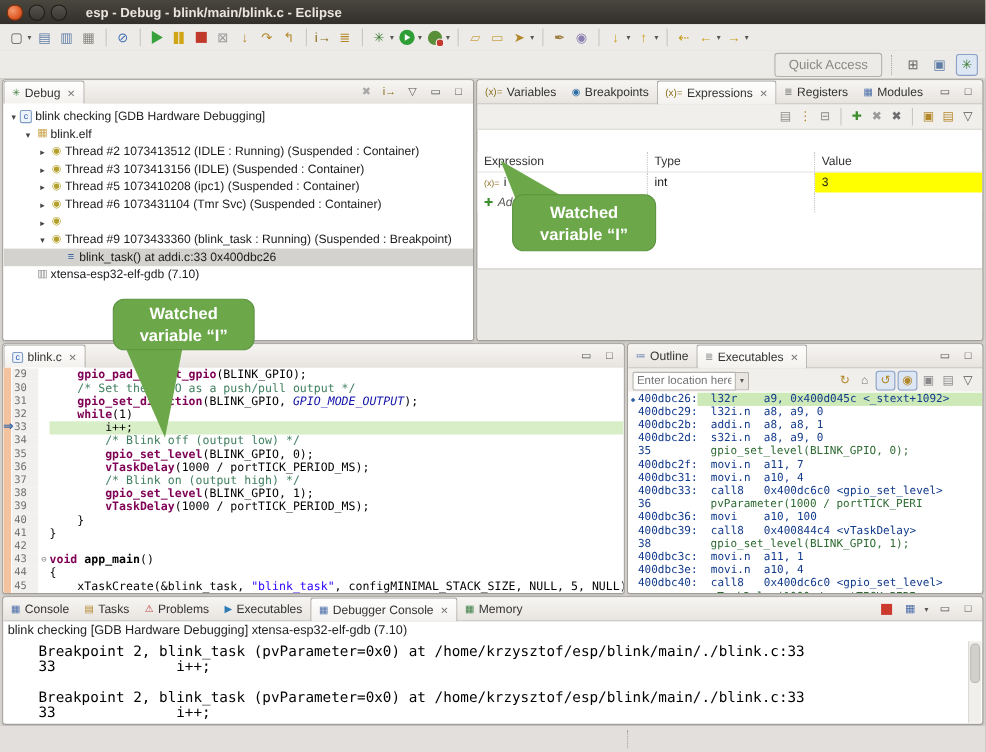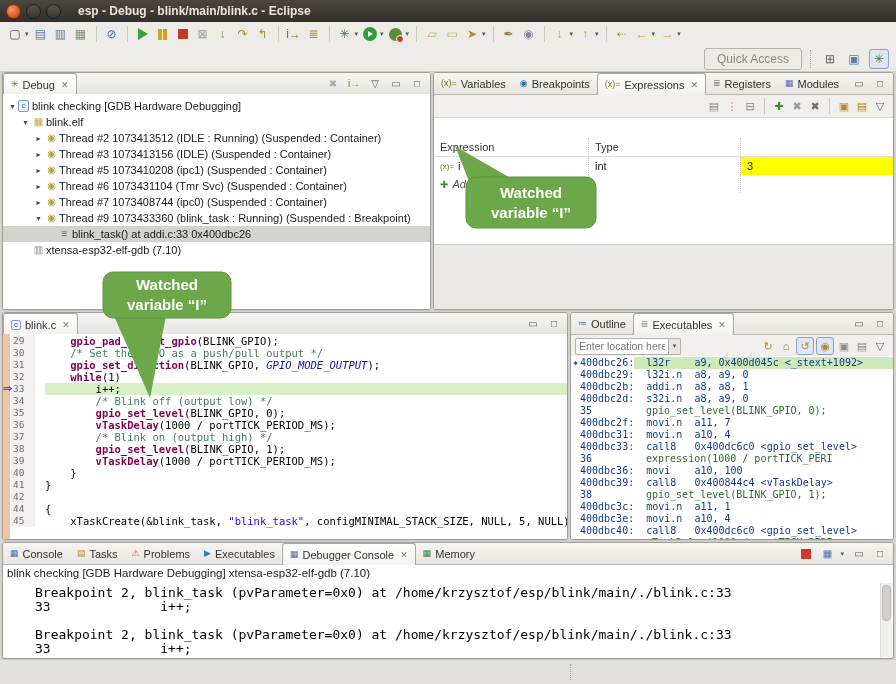--- a/index.html
+++ b/index.html
@@ -246,21 +246,20 @@
           <span class="tlabel">Thread #5 1073410208 (ipc1) (Suspended : Container)</span>
         </div>
         <div class="trow" style="padding-left: 30px;">
           <span class="texp">▸</span>
           <span class="ticon" style="color: rgb(179, 160, 42);">◉</span>
           <span class="tlabel">Thread #6 1073431104 (Tmr Svc) (Suspended : Container)</span>
         </div>
         <div class="trow" style="padding-left: 30px;">
           <span class="texp">▸</span>
           <span class="ticon" style="color: rgb(179, 160, 42);">◉</span>
-          <span class="tlabel">Thread #7 1073408744 (ipc0) (Suspended : Container)</span>
         </div>
         <div class="trow" style="padding-left: 30px;">
           <span class="texp">▾</span>
           <span class="ticon" style="color: rgb(179, 160, 42);">◉</span>
           <span class="tlabel">Thread #9 1073433360 (blink_task : Running) (Suspended : Breakpoint)</span>
         </div>
         <div class="trow selected" style="padding-left: 43px;">
           <span class="texp"></span>
           <span class="ticon" style="color: rgb(58, 98, 160);">≡</span>
           <span class="tlabel">blink_task() at addi.c:33 0x400dbc26</span>
@@ -315,20 +314,21 @@
           <span class="tbi" style="color: rgb(110, 110, 110);">✖</span>
           <span class="tbsep"></span>
           <span class="tbi" style="color: rgb(179, 136, 42);">▣</span>
           <span class="tbi" style="color: rgb(179, 136, 42);">▤</span>
           <span class="tbi" style="color: rgb(85, 85, 85);">▽</span>
         </span>
     </div>
     <div class="exphead">
       <span class="expcell c1">Expression</span>
       <span class="expcell c2">Type</span>
+      <span class="expcell c3">Value</span>
     </div>
     <div id="expr-rows">
         <div class="exprow">
           <span class="expcell c1">
             <span class="expicon">(x)=</span>
             <span>i</span>
           </span>
           <span class="expcell c2">int</span>
           <span class="expcell c3" style="background: rgb(255, 255, 0);">3</span>
         </div>
@@ -423,20 +423,25 @@
           </div>
           <div class="edrow">
             <span class="ednum">41</span>
             <span class="edfold"></span>
             <span class="edcode"><span class="sg-n">}</span></span>
           </div>
           <div class="edrow">
             <span class="ednum">42</span>
             <span class="edfold"></span>
             <span class="edcode"></span>
+          </div>
+          <div class="edrow">
+            <span class="ednum">43</span>
+            <span class="edfold">⊖</span>
+            <span class="edcode"><span class="sg-k">void</span><span class="sg-n"> </span><span class="sg-b">app_main</span><span class="sg-n">()</span></span>
           </div>
           <div class="edrow">
             <span class="ednum">44</span>
             <span class="edfold"></span>
             <span class="edcode"><span class="sg-n">{</span></span>
           </div>
           <div class="edrow">
             <span class="ednum">45</span>
             <span class="edfold"></span>
             <span class="edcode"><span class="sg-n">    xTaskCreate(&amp;blink_task, </span><span class="sg-s">"blink_task"</span><span class="sg-n">, configMINIMAL_STACK_SIZE, NULL, 5, NULL);</span></span>
@@ -480,21 +485,21 @@
     </div>
     <div class="dis" id="disasm-lines">
         <div class="disrow current"><span class="dismark">◆</span><span class="disaddr">400dbc26:</span><span class="distext curbg">  l32r    a9, 0x400d045c &lt;_stext+1092&gt;</span></div>
         <div class="disrow"><span class="dismark"></span><span class="disaddr">400dbc29:</span><span class="distext">  l32i.n  a8, a9, 0</span></div>
         <div class="disrow"><span class="dismark"></span><span class="disaddr">400dbc2b:</span><span class="distext">  addi.n  a8, a8, 1</span></div>
         <div class="disrow"><span class="dismark"></span><span class="disaddr">400dbc2d:</span><span class="distext">  s32i.n  a8, a9, 0</span></div>
         <div class="disrow"><span class="dismark"></span><span class="dissrcnum">35</span><span class="dissrc">gpio_set_level(BLINK_GPIO, 0);</span></div>
         <div class="disrow"><span class="dismark"></span><span class="disaddr">400dbc2f:</span><span class="distext">  movi.n  a11, 7</span></div>
         <div class="disrow"><span class="dismark"></span><span class="disaddr">400dbc31:</span><span class="distext">  movi.n  a10, 4</span></div>
         <div class="disrow"><span class="dismark"></span><span class="disaddr">400dbc33:</span><span class="distext">  call8   0x400dc6c0 &lt;gpio_set_level&gt;</span></div>
-        <div class="disrow"><span class="dismark"></span><span class="dissrcnum">36</span><span class="dissrc">expression(1000 / portTICK_PERI</span></div>
+        <div class="disrow"><span class="dismark"></span><span class="dissrcnum">36</span><span class="dissrc">pvParameter(1000 / portTICK_PERI</span></div>
         <div class="disrow"><span class="dismark"></span><span class="disaddr">400dbc36:</span><span class="distext">  movi    a10, 100</span></div>
         <div class="disrow"><span class="dismark"></span><span class="disaddr">400dbc39:</span><span class="distext">  call8   0x400844c4 &lt;vTaskDelay&gt;</span></div>
         <div class="disrow"><span class="dismark"></span><span class="dissrcnum">38</span><span class="dissrc">gpio_set_level(BLINK_GPIO, 1);</span></div>
         <div class="disrow"><span class="dismark"></span><span class="disaddr">400dbc3c:</span><span class="distext">  movi.n  a11, 1</span></div>
         <div class="disrow"><span class="dismark"></span><span class="disaddr">400dbc3e:</span><span class="distext">  movi.n  a10, 4</span></div>
         <div class="disrow"><span class="dismark"></span><span class="disaddr">400dbc40:</span><span class="distext">  call8   0x400dc6c0 &lt;gpio_set_level&gt;</span></div>
         <div class="disrow"><span class="dismark"></span><span class="dissrcnum"></span><span class="dissrc">vTaskDelay(1000 / portTICK PERI</span></div>
       </div>
   </div>
 

